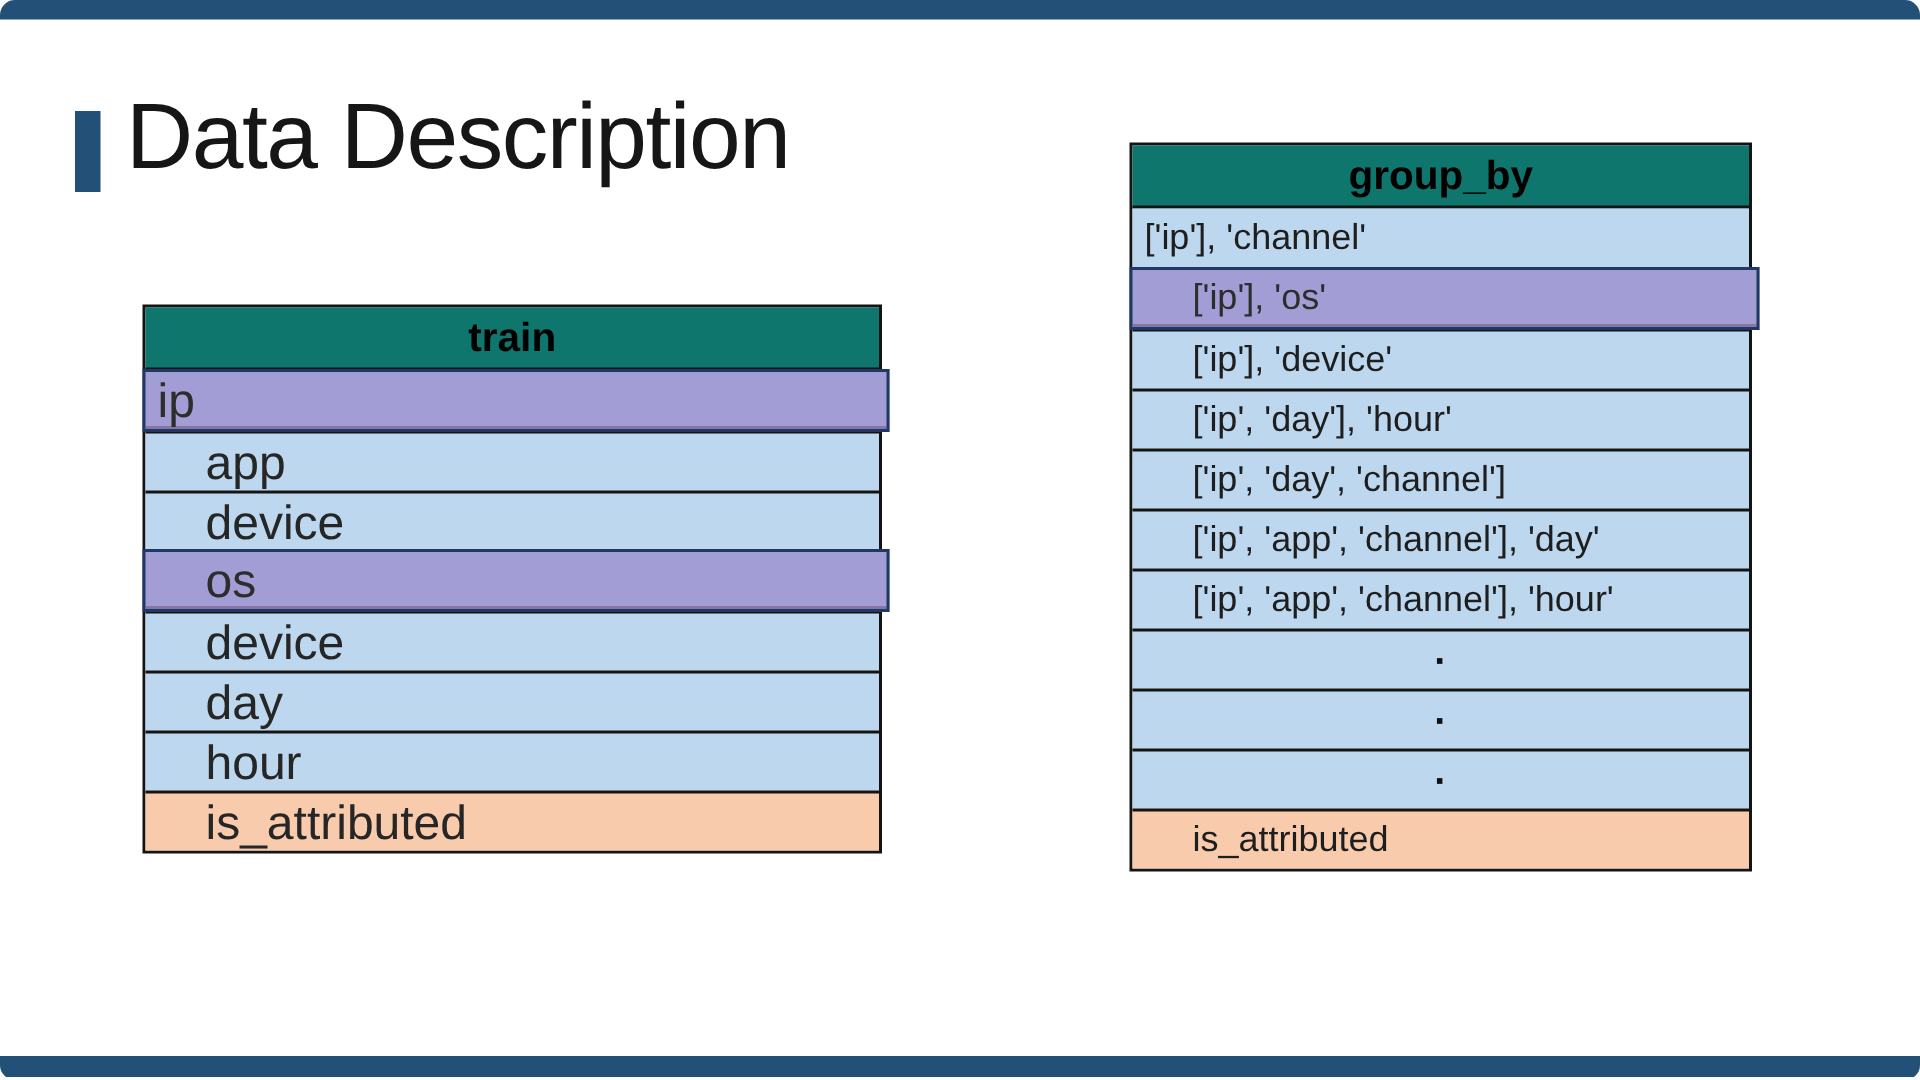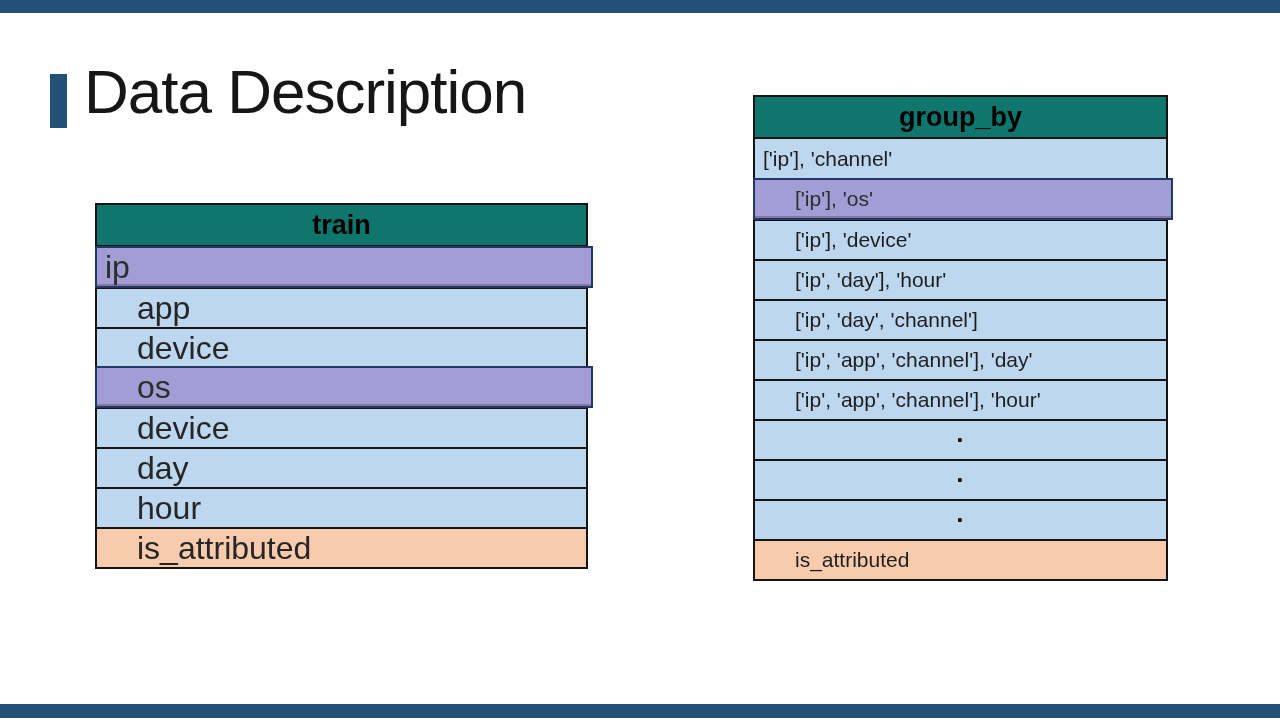--- a/index.html
+++ b/index.html
@@ -1,20 +1,20 @@
 <!DOCTYPE html>
 <html style="--bar-blue: #235077; --row-blue: #BDD7EE; --row-purple: #A29DD4; --row-peach: #F8CBAD; --highlight-border: #1F3864; --table-border: #141414;"><head>
 <meta charset="utf-8">
 <style>
   html, body { margin: 0; padding: 0; }
   body { width: 1280px; height: 720px; background: #ffffff; font-family: "Liberation Sans", sans-serif; }
 
   .slide {
     position: relative; width: 1280px; height: 720px;
-    background: #ffffff; overflow: hidden;
+    background: #ffffff; overflow: hidden; border-radius: 10px;
   }
 
   .top-bar {
     position: absolute; top: 0; left: 0; width: 1280px; height: 13px;
     background: var(--bar-blue);
   }
   .bottom-bar {
     position: absolute; bottom: 2px; left: 0; width: 1280px; height: 14px;
     background: var(--bar-blue);
   }
@@ -42,21 +42,21 @@
     height: 42px; border-bottom: 2px solid var(--table-border);
     display: flex; align-items: center; justify-content: center;
     font-weight: bold; font-size: 27px; color: #000000; background: #0f766e;
   }
 
   .trow {
     height: 40px; display: flex; align-items: center;
     padding: 0 8px; font-size: 32px; color: #262626;
     background: #ffffff; white-space: nowrap; overflow: hidden;
   }
-  .groupby-pos .trow { font-size: 21px; color: #1e1e1e; }
+  .groupby-pos .trow { font-size: 24px; color: #1e1e1e; }
 
   .trow + .trow { border-top: 2px solid var(--table-border); padding-left: 40px; }
 
   .trow.blue  { background: var(--row-blue); }
   .trow.peach { background: var(--row-peach); }
 
   .trow.purple {
     background: var(--row-purple);
     border: 2px solid var(--highlight-border);
     position: relative; z-index: 2;

